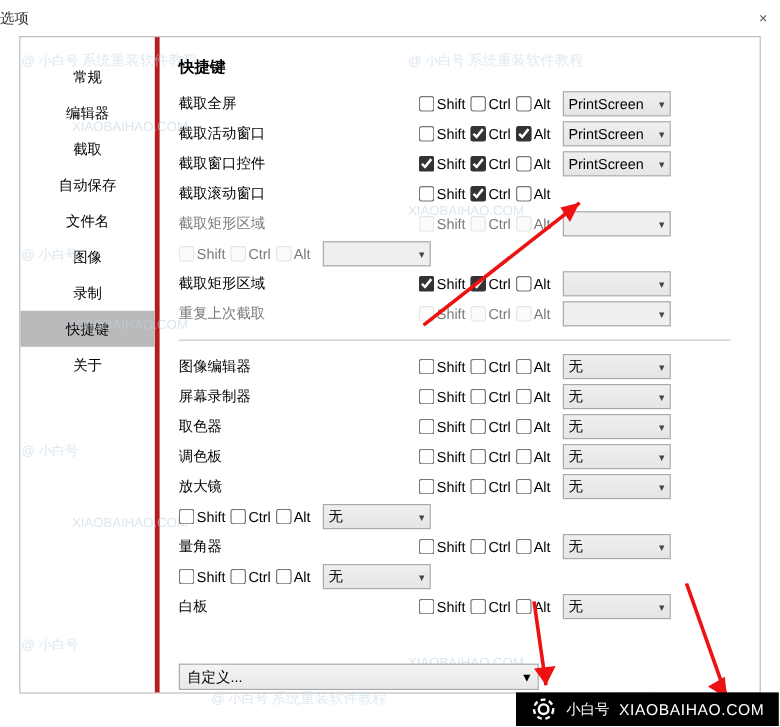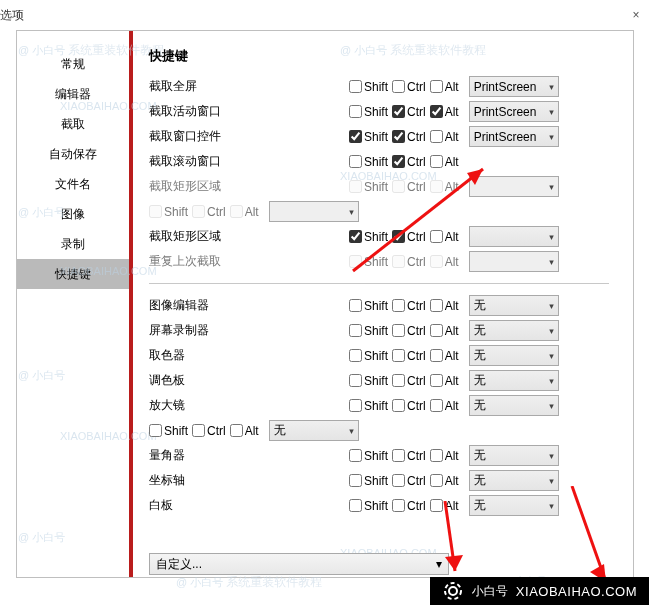--- a/index.html
+++ b/index.html
@@ -74,20 +74,21 @@
 <div class="outer">
   <div class="sidebar" id="sidebar">
       <div class="item">常规</div>
       <div class="item">编辑器</div>
       <div class="item">截取</div>
       <div class="item">自动保存</div>
       <div class="item">文件名</div>
       <div class="item">图像</div>
       <div class="item">录制</div>
       <div class="item active">快捷键</div>
+      <div class="item">关于</div>
     </div>
 
   <div class="main">
     <h3>快捷键</h3>
     <div class="rows" id="grp1">
         <div class="row">
           <div class="label">截取全屏</div>
           <span class="cb">
             <input type="checkbox" style="">
             <label>Shift</label>
@@ -362,21 +363,20 @@
           <span class="cb">
             <input type="checkbox" style="">
             <label>Alt</label>
           </span>
           <div class="sel">
             <span>无</span>
             <span class="chev">▾</span>
           </div>
         </div>
         <div class="row">
-          <div class="label">坐标轴</div>
           <span class="cb">
             <input type="checkbox" style="">
             <label>Shift</label>
           </span>
           <span class="cb">
             <input type="checkbox" style="">
             <label>Ctrl</label>
           </span>
           <span class="cb">
             <input type="checkbox" style="">

